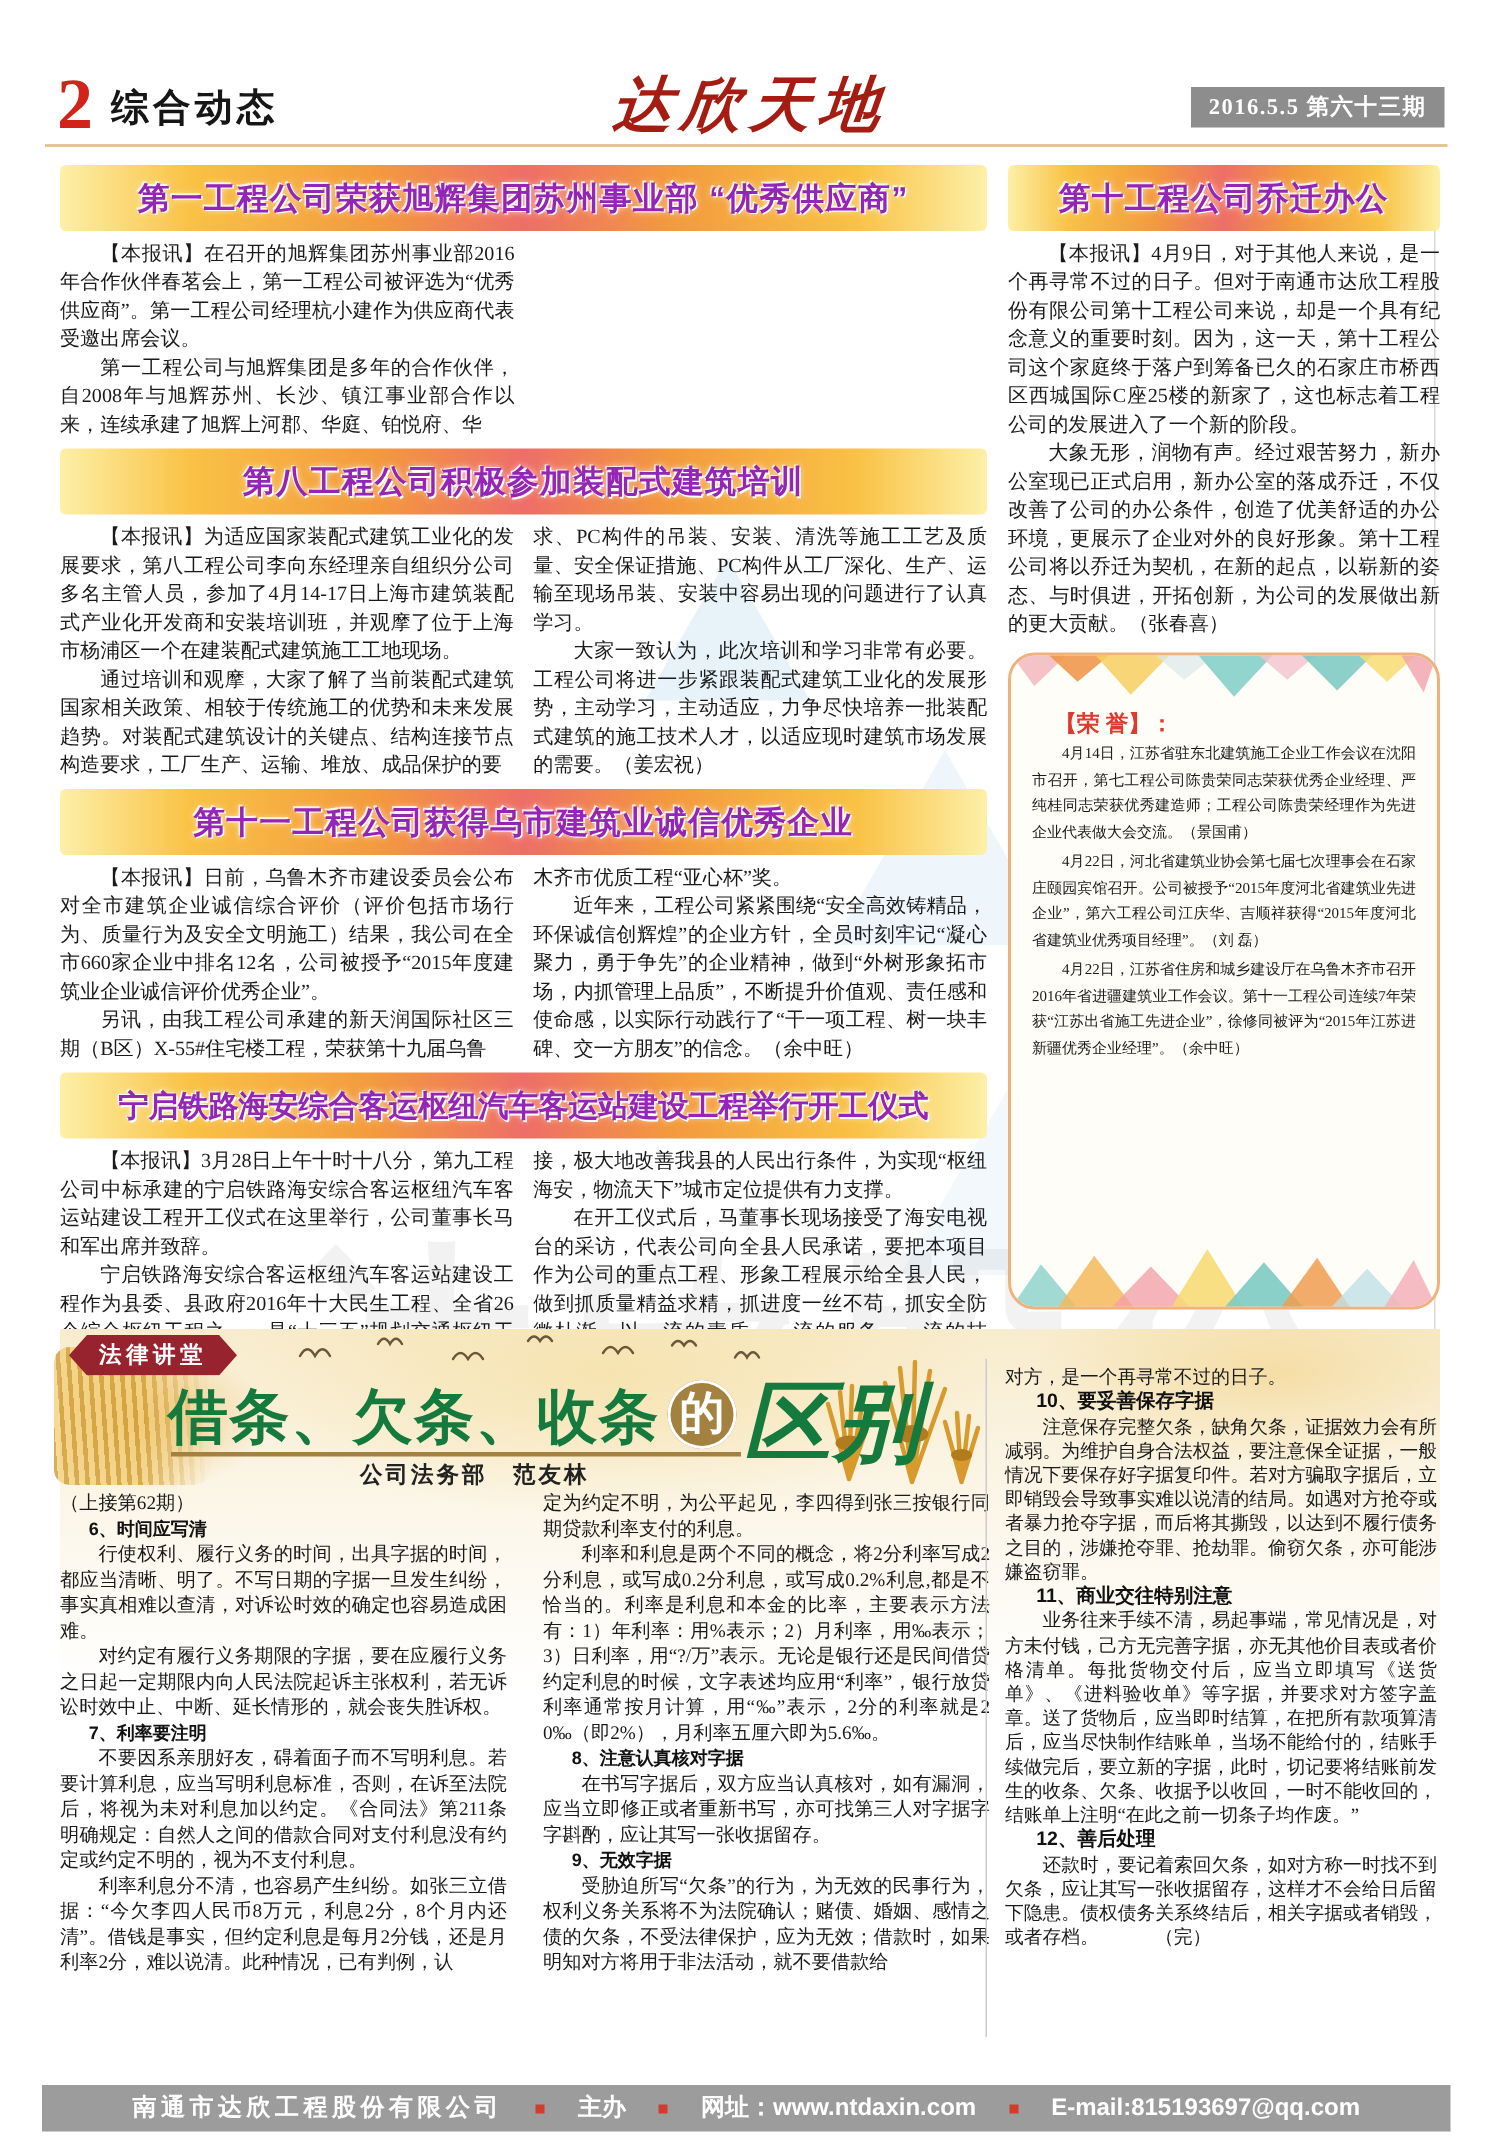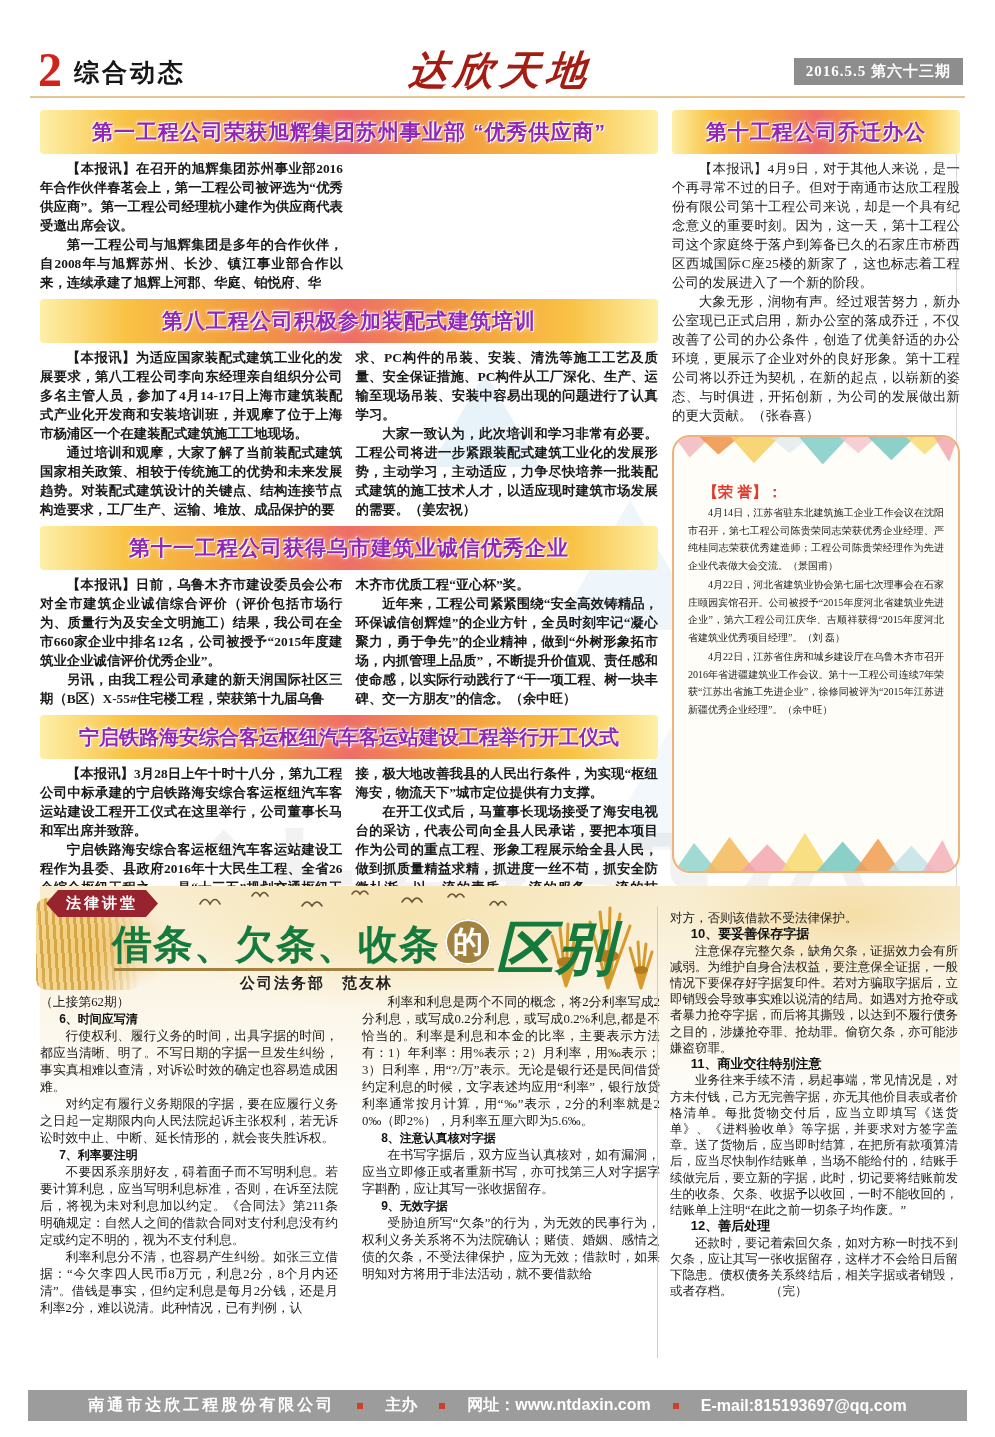--- a/index.html
+++ b/index.html
@@ -38,29 +38,29 @@
   .banner{height:44px;border-radius:4px;display:flex;align-items:center;justify-content:center;
     font-family:"Liberation Sans","DejaVu Sans",sans-serif;font-weight:bold;font-size:21px;
     color:var(--banner_text);letter-spacing:1px;white-space:nowrap;
     text-shadow:1px 1px 0 #fff,-1px -1px 0 rgba(255,255,255,.8),0 0 5px rgba(255,255,255,.9);
     background:linear-gradient(90deg,#fdf0a8 0%,#f9c245 14%,#f39a3e 34%,#ee6e68 50%,#f39a3e 66%,#f9c245 86%,#fdf0a8 100%);
     margin-bottom:5px;}
   .banner-long{font-size:20px;letter-spacing:0;}
   .article{margin-bottom:7px;}
   .cols{display:flex;gap:13px;}
   .col{width:303px;font-size:13.4px;line-height:19px;text-align:justify;color:#1a1a1a;word-break:break-all;}
-  .col p{text-indent:2em;font-weight:bold;}
+  .col p{text-indent:2em;}
   .col p.cont{text-indent:0;}
 
   
   .main-right{position:absolute;left:672px;top:110px;width:288px;z-index:2;}
   .rbody{font-size:13.4px;line-height:19px;text-align:justify;color:#1a1a1a;word-break:break-all;}
   .rbody p{text-indent:2em;}
   .honors{position:relative;margin-top:10px;border:2px solid #efb27c;border-radius:18px;
-    background:#fffdf8;overflow:hidden;padding:46px 14px 56px;height:438px;}
+    background:#fffdf8;overflow:hidden;padding:36px 14px 56px;height:438px;}
   .honors-label{color:var(--honor_red);font-weight:bold;font-size:15px;text-indent:1em;
     font-family:"Liberation Sans","DejaVu Sans",sans-serif;margin-bottom:2px;}
   .honors p{font-size:10px;line-height:17.5px;text-align:justify;text-indent:2em;
     color:#1a1a1a;margin-bottom:2px;word-break:break-all;}
   .honors svg{position:absolute;left:0;width:100%;}
   .honors .decor-top{top:-1px;}
   .honors .decor-bottom{bottom:-1px;}
 
   .vrule-right{position:absolute;left:956px;top:112px;height:1260px;width:1px;background:#d8d8d8;z-index:1;}
 
@@ -260,32 +260,33 @@
       <div class="law-col">
         <p class="law-note cont">（上接第62期）</p>
         <h4>6、时间应写清</h4>
         <p>行使权利、履行义务的时间，出具字据的时间，都应当清晰、明了。不写日期的字据一旦发生纠纷，事实真相难以查清，对诉讼时效的确定也容易造成困难。</p>
         <p>对约定有履行义务期限的字据，要在应履行义务之日起一定期限内向人民法院起诉主张权利，若无诉讼时效中止、中断、延长情形的，就会丧失胜诉权。</p>
         <h4>7、利率要注明</h4>
         <p>不要因系亲朋好友，碍着面子而不写明利息。若要计算利息，应当写明利息标准，否则，在诉至法院后，将视为未对利息加以约定。《合同法》第211条明确规定：自然人之间的借款合同对支付利息没有约定或约定不明的，视为不支付利息。</p>
         <p>利率利息分不清，也容易产生纠纷。如张三立借据：“今欠李四人民币8万元，利息2分，8个月内还清”。借钱是事实，但约定利息是每月2分钱，还是月利率2分，难以说清。此种情况，已有判例，认</p>
       </div>
       <div class="law-col">
+        <p class="cont">定为约定不明，为公平起见，李四得到张三按银行同期贷款利率支付的利息。</p>
         <p>利率和利息是两个不同的概念，将2分利率写成2分利息，或写成0.2分利息，或写成0.2%利息,都是不恰当的。利率是利息和本金的比率，主要表示方法有：1）年利率：用%表示；2）月利率，用‰表示；3）日利率，用“?/万”表示。无论是银行还是民间借贷约定利息的时候，文字表述均应用“利率”，银行放贷利率通常按月计算，用“‰”表示，2分的利率就是20‰（即2%），月利率五厘六即为5.6‰。</p>
         <h4>8、注意认真核对字据</h4>
         <p>在书写字据后，双方应当认真核对，如有漏洞，应当立即修正或者重新书写，亦可找第三人对字据字字斟酌，应让其写一张收据留存。</p>
         <h4>9、无效字据</h4>
         <p>受胁迫所写“欠条”的行为，为无效的民事行为，权利义务关系将不为法院确认；赌债、婚姻、感情之债的欠条，不受法律保护，应为无效；借款时，如果明知对方将用于非法活动，就不要借款给</p>
       </div>
     </div>
 
     <div class="bottom-divider"></div>
 
     <div class="law-col3">
-      <p class="cont">对方，否则该借款不受法律保护。</p>
+      <p class="cont">对方，是一个再寻常不过的日子。</p>
       <h4>10、要妥善保存字据</h4>
       <p>注意保存完整欠条，缺角欠条，证据效力会有所减弱。为维护自身合法权益，要注意保全证据，一般情况下要保存好字据复印件。若对方骗取字据后，立即销毁会导致事实难以说清的结局。如遇对方抢夺或者暴力抢夺字据，而后将其撕毁，以达到不履行债务之目的，涉嫌抢夺罪、抢劫罪。偷窃欠条，亦可能涉嫌盗窃罪。</p>
       <h4>11、商业交往特别注意</h4>
       <p>业务往来手续不清，易起事端，常见情况是，对方未付钱，己方无完善字据，亦无其他价目表或者价格清单。每批货物交付后，应当立即填写《送货单》、《进料验收单》等字据，并要求对方签字盖章。送了货物后，应当即时结算，在把所有款项算清后，应当尽快制作结账单，当场不能给付的，结账手续做完后，要立新的字据，此时，切记要将结账前发生的收条、欠条、收据予以收回，一时不能收回的，结账单上注明“在此之前一切条子均作废。”</p>
       <h4>12、善后处理</h4>
       <p>还款时，要记着索回欠条，如对方称一时找不到欠条，应让其写一张收据留存，这样才不会给日后留下隐患。债权债务关系终结后，相关字据或者销毁，或者存档。　　　（完）</p>
     </div>
   </div>
 
   <div class="footer">

